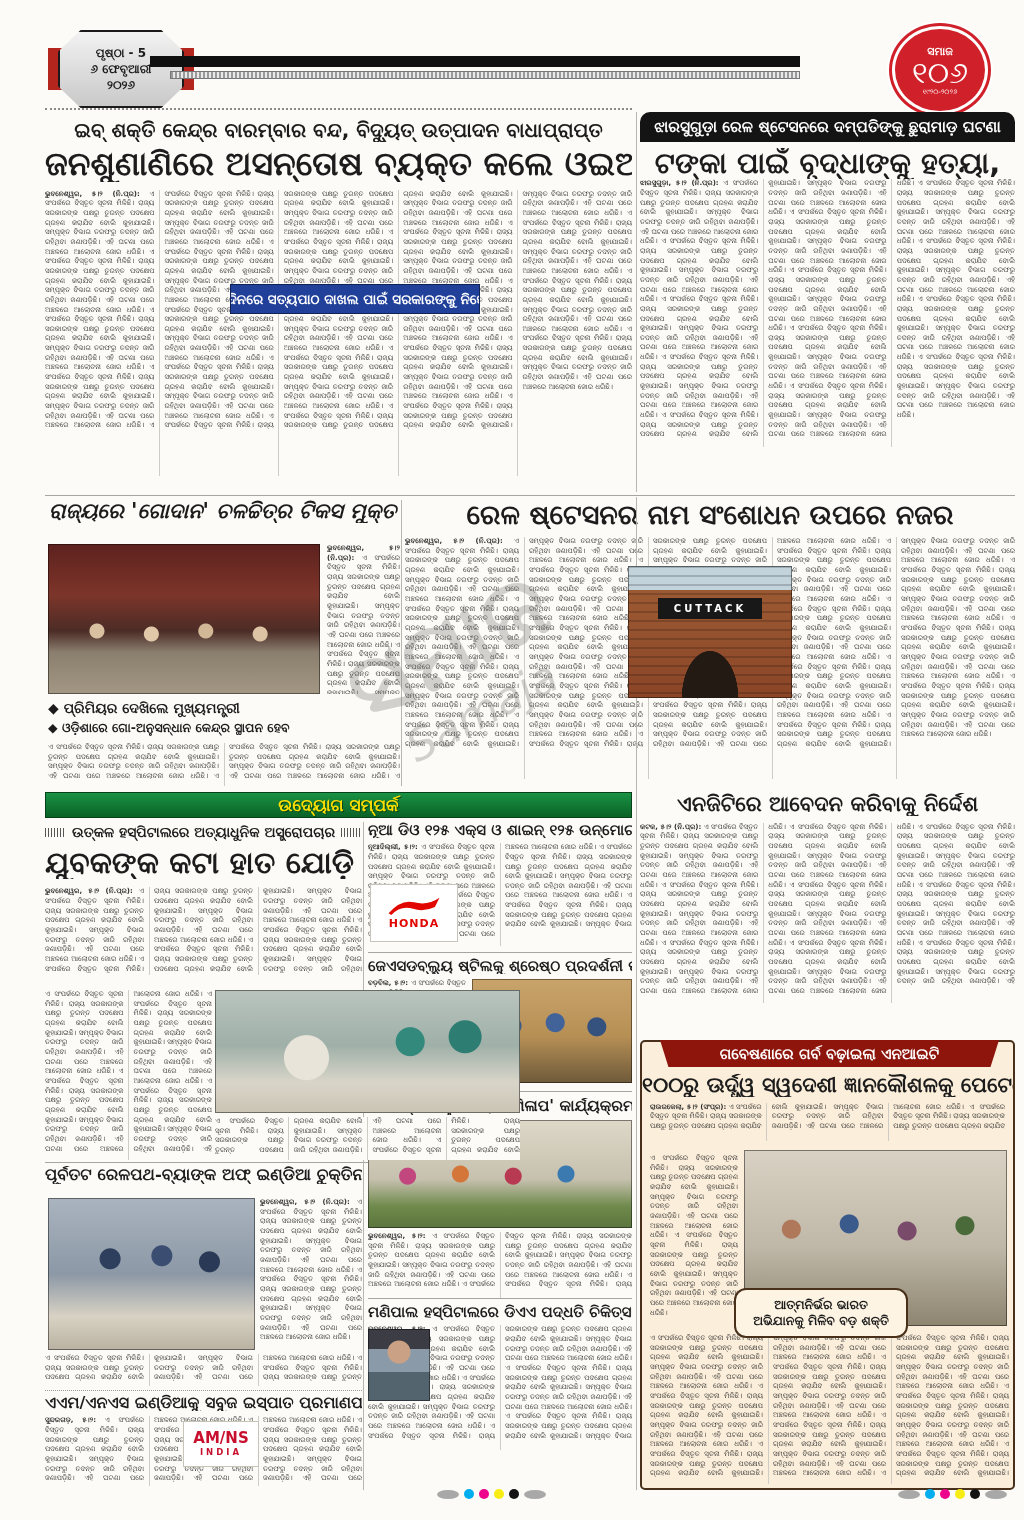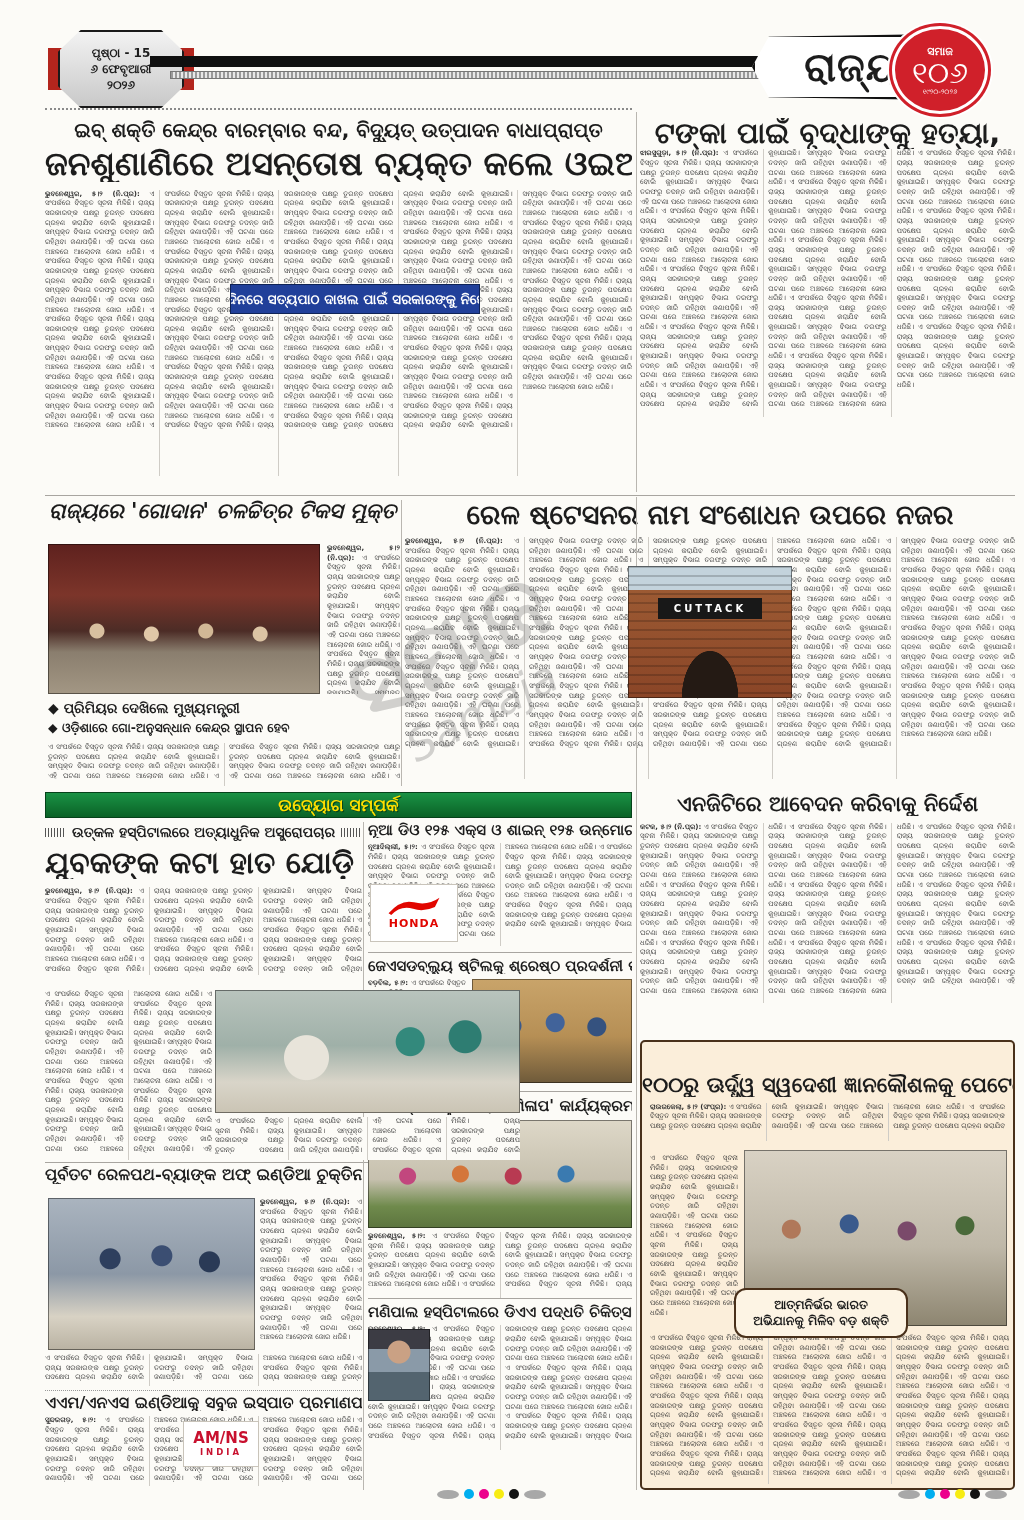--- a/index.html
+++ b/index.html
@@ -128,46 +128,44 @@
   .dot{width:10px;height:10px;border-radius:50%;}
   .dot-c{background:#00aeef;} .dot-m{background:#ec008c;} .dot-y{background:#f7ec13;} .dot-k{background:#141414;}
 </style>
 </head>
 <body>
 
 <div id="page">
 
   <div class="abs ribbon" style="left:48px;top:48px;width:146px;height:42px;"></div>
   <div class="abs page-badge">
-    <div>ପୃଷ୍ଠା - 15</div>
+    <div>ପୃଷ୍ଠା - 5</div>
     <div>୬ ଫେବୃଆରୀ</div>
     <div>୨୦୨୬</div>
   </div>
   <div class="abs hdr-bar-black"></div>
   <div class="abs hdr-bar-dot"></div>
-  <div class="abs section-banner">
-    <span>ରାଜ୍ୟ</span>
-  </div>
   <div class="abs seal">
     <div class="m1">ସମାଜ</div>
     <div class="m2">୧୦୬</div>
     <div class="m3">୧୯୨୦-୨୦୨୬</div>
   </div>
   <div class="abs hdr-rule"></div>
 
   <div class="abs" style="left:45px;top:112px;width:587px;height:381px;">
     <div class="kicker ctr nowrap" style="margin-top:6px;">ଇବ୍ ଶକ୍ତି କେନ୍ଦ୍ର ବାରମ୍ବାର ବନ୍ଦ, ବିଦ୍ୟୁତ୍ ଉତ୍ପାଦନ ବାଧାପ୍ରାପ୍ତ</div>
     <div class="headline ctr nowrap" style="font-size:33px;margin-top:4px;">ଜନଶୁଣାଣିରେ ଅସନ୍ତୋଷ ବ୍ୟକ୍ତ କଲେ ଓଇଆରସି ଅଧ୍ୟକ୍ଷ</div>
     <div class="body-txt cols5" style="margin-top:8px;height:286px;">
       <span class="dl">ଭୁବନେଶ୍ୱର, ୫।୨ (ନି.ପ୍ର): </span><span>ଏ ସଂପର୍କରେ ବିସ୍ତୃତ ସୂଚନା ମିଳିଛି। ରାଜ୍ୟ ସରକାରଙ୍କ ପକ୍ଷରୁ ତୁରନ୍ତ ପଦକ୍ଷେପ ଗ୍ରହଣ କରାଯିବ ବୋଲି କୁହାଯାଇଛି। ସମ୍ପୃକ୍ତ ବିଭାଗ ତରଫରୁ ତଦନ୍ତ ଜାରି ରହିଥିବା ଜଣାପଡ଼ିଛି। ଏହି ଘଟଣା ପରେ ଅଞ୍ଚଳରେ ଆଲୋଚନା ଜୋର ଧରିଛି। ଏ ସଂପର୍କରେ ବିସ୍ତୃତ ସୂଚନା ମିଳିଛି। ରାଜ୍ୟ ସରକାରଙ୍କ ପକ୍ଷରୁ ତୁରନ୍ତ ପଦକ୍ଷେପ ଗ୍ରହଣ କରାଯିବ ବୋଲି କୁହାଯାଇଛି। ସମ୍ପୃକ୍ତ ବିଭାଗ ତରଫରୁ ତଦନ୍ତ ଜାରି ରହିଥିବା ଜଣାପଡ଼ିଛି। ଏହି ଘଟଣା ପରେ ଅଞ୍ଚଳରେ ଆଲୋଚନା ଜୋର ଧରିଛି। ଏ ସଂପର୍କରେ ବିସ୍ତୃତ ସୂଚନା ମିଳିଛି। ରାଜ୍ୟ ସରକାରଙ୍କ ପକ୍ଷରୁ ତୁରନ୍ତ ପଦକ୍ଷେପ ଗ୍ରହଣ କରାଯିବ ବୋଲି କୁହାଯାଇଛି। ସମ୍ପୃକ୍ତ ବିଭାଗ ତରଫରୁ ତଦନ୍ତ ଜାରି ରହିଥିବା ଜଣାପଡ଼ିଛି। ଏହି ଘଟଣା ପରେ ଅଞ୍ଚଳରେ ଆଲୋଚନା ଜୋର ଧରିଛି। ଏ ସଂପର୍କରେ ବିସ୍ତୃତ ସୂଚନା ମିଳିଛି। ରାଜ୍ୟ ସରକାରଙ୍କ ପକ୍ଷରୁ ତୁରନ୍ତ ପଦକ୍ଷେପ ଗ୍ରହଣ କରାଯିବ ବୋଲି କୁହାଯାଇଛି। ସମ୍ପୃକ୍ତ ବିଭାଗ ତରଫରୁ ତଦନ୍ତ ଜାରି ରହିଥିବା ଜଣାପଡ଼ିଛି। ଏହି ଘଟଣା ପରେ ଅଞ୍ଚଳରେ ଆଲୋଚନା ଜୋର ଧରିଛି। ଏ ସଂପର୍କରେ ବିସ୍ତୃତ ସୂଚନା ମିଳିଛି। ରାଜ୍ୟ ସରକାରଙ୍କ ପକ୍ଷରୁ ତୁରନ୍ତ ପଦକ୍ଷେପ ଗ୍ରହଣ କରାଯିବ ବୋଲି କୁହାଯାଇଛି। ସମ୍ପୃକ୍ତ ବିଭାଗ ତରଫରୁ ତଦନ୍ତ ଜାରି ରହିଥିବା ଜଣାପଡ଼ିଛି। ଏହି ଘଟଣା ପରେ ଅଞ୍ଚଳରେ ଆଲୋଚନା ଜୋର ଧରିଛି। ଏ ସଂପର୍କରେ ବିସ୍ତୃତ ସୂଚନା ମିଳିଛି। ରାଜ୍ୟ ସରକାରଙ୍କ ପକ୍ଷରୁ ତୁରନ୍ତ ପଦକ୍ଷେପ ଗ୍ରହଣ କରାଯିବ ବୋଲି କୁହାଯାଇଛି। ସମ୍ପୃକ୍ତ ବିଭାଗ ତରଫରୁ ତଦନ୍ତ ଜାରି ରହିଥିବା ଜଣାପଡ଼ିଛି। ଏହି ଘଟଣା ପରେ ଅଞ୍ଚଳରେ ଆଲୋଚନା ଜୋର ଧରିଛି। ଏ ସଂପର୍କରେ ବିସ୍ତୃତ ସୂଚନା ମିଳିଛି। ରାଜ୍ୟ ସରକାରଙ୍କ ପକ୍ଷରୁ ତୁରନ୍ତ ପଦକ୍ଷେପ ଗ୍ରହଣ କରାଯିବ ବୋଲି କୁହାଯାଇଛି। ସମ୍ପୃକ୍ତ ବିଭାଗ ତରଫରୁ ତଦନ୍ତ ଜାରି ରହିଥିବା ଜଣାପଡ଼ିଛି। ଏହି ଘଟଣା ପରେ ଅଞ୍ଚଳରେ ଆଲୋଚନା ଜୋର ଧରିଛି। ଏ ସଂପର୍କରେ ବିସ୍ତୃତ ସୂଚନା ମିଳିଛି। ରାଜ୍ୟ ସରକାରଙ୍କ ପକ୍ଷରୁ ତୁରନ୍ତ ପଦକ୍ଷେପ ଗ୍ରହଣ କରାଯିବ ବୋଲି କୁହାଯାଇଛି। ସମ୍ପୃକ୍ତ ବିଭାଗ ତରଫରୁ ତଦନ୍ତ ଜାରି ରହିଥିବା ଜଣାପଡ଼ିଛି। ଏହି ଘଟଣା ପରେ ଅଞ୍ଚଳରେ ଆଲୋଚନା ଜୋର ଧରିଛି। ଏ ସଂପର୍କରେ ବିସ୍ତୃତ ସୂଚନା ମିଳିଛି। ରାଜ୍ୟ ସରକାରଙ୍କ ପକ୍ଷରୁ ତୁରନ୍ତ ପଦକ୍ଷେପ ଗ୍ରହଣ କରାଯିବ ବୋଲି କୁହାଯାଇଛି। ସମ୍ପୃକ୍ତ ବିଭାଗ ତରଫରୁ ତଦନ୍ତ ଜାରି ରହିଥିବା ଜଣାପଡ଼ିଛି। ଏହି ଘଟଣା ପରେ ଅଞ୍ଚଳରେ ଆଲୋଚନା ଜୋର ଧରିଛି। ଏ ସଂପର୍କରେ ବିସ୍ତୃତ ସୂଚନା ମିଳିଛି। ରାଜ୍ୟ ସରକାରଙ୍କ ପକ୍ଷରୁ ତୁରନ୍ତ ପଦକ୍ଷେପ ଗ୍ରହଣ କରାଯିବ ବୋଲି କୁହାଯାଇଛି। ସମ୍ପୃକ୍ତ ବିଭାଗ ତରଫରୁ ତଦନ୍ତ ଜାରି ରହିଥିବା ଜଣାପଡ଼ିଛି। ଏହି ଘଟଣା ପରେ ଅଞ୍ଚଳରେ ଆଲୋଚନା ଜୋର ଧରିଛି। ଏ ସଂପର୍କରେ ବିସ୍ତୃତ ସୂଚନା ମିଳିଛି। ରାଜ୍ୟ ସରକାରଙ୍କ ପକ୍ଷରୁ ତୁରନ୍ତ ପଦକ୍ଷେପ ଗ୍ରହଣ କରାଯିବ ବୋଲି କୁହାଯାଇଛି। ସମ୍ପୃକ୍ତ ବିଭାଗ ତରଫରୁ ତଦନ୍ତ ଜାରି ରହିଥିବା ଜଣାପଡ଼ିଛି। ଏହି ଘଟଣା ପରେ ଅଞ୍ଚଳରେ ଆଲୋଚନା ଜୋର ଧରିଛି। ଏ ସଂପର୍କରେ ବିସ୍ତୃତ ସୂଚନା ମିଳିଛି। ରାଜ୍ୟ ସରକାରଙ୍କ ପକ୍ଷରୁ ତୁରନ୍ତ ପଦକ୍ଷେପ ଗ୍ରହଣ କରାଯିବ ବୋଲି କୁହାଯାଇଛି। ସମ୍ପୃକ୍ତ ବିଭାଗ ତରଫରୁ ତଦନ୍ତ ଜାରି ରହିଥିବା ଜଣାପଡ଼ିଛି। ଏହି ଘଟଣା ପରେ ଅଞ୍ଚଳରେ ଆଲୋଚନା ଜୋର ଧରିଛି। ଏ ସଂପର୍କରେ ବିସ୍ତୃତ ସୂଚନା ମିଳିଛି। ରାଜ୍ୟ ସରକାରଙ୍କ ପକ୍ଷରୁ ତୁରନ୍ତ ପଦକ୍ଷେପ ଗ୍ରହଣ କରାଯିବ ବୋଲି କୁହାଯାଇଛି। ସମ୍ପୃକ୍ତ ବିଭାଗ ତରଫରୁ ତଦନ୍ତ ଜାରି ରହିଥିବା ଜଣାପଡ଼ିଛି। ଏହି ଘଟଣା ପରେ ଅଞ୍ଚଳରେ ଆଲୋଚନା ଜୋର ଧରିଛି। ଏ ସଂପର୍କରେ ବିସ୍ତୃତ ସୂଚନା ମିଳିଛି। ରାଜ୍ୟ ସରକାରଙ୍କ ପକ୍ଷରୁ ତୁରନ୍ତ ପଦକ୍ଷେପ ଗ୍ରହଣ କରାଯିବ ବୋଲି କୁହାଯାଇଛି। ସମ୍ପୃକ୍ତ ବିଭାଗ ତରଫରୁ ତଦନ୍ତ ଜାରି ରହିଥିବା ଜଣାପଡ଼ିଛି। ଏହି ଘଟଣା ପରେ ଅଞ୍ଚଳରେ ଆଲୋଚନା ଜୋର ଧରିଛି। ଏ ସଂପର୍କରେ ବିସ୍ତୃତ ସୂଚନା ମିଳିଛି। ରାଜ୍ୟ ସରକାରଙ୍କ ପକ୍ଷରୁ ତୁରନ୍ତ ପଦକ୍ଷେପ ଗ୍ରହଣ କରାଯିବ ବୋଲି କୁହାଯାଇଛି। ସମ୍ପୃକ୍ତ ବିଭାଗ ତରଫରୁ ତଦନ୍ତ ଜାରି ରହିଥିବା ଜଣାପଡ଼ିଛି। ଏହି ଘଟଣା ପରେ ଅଞ୍ଚଳରେ ଆଲୋଚନା ଜୋର ଧରିଛି। ଏ ସଂପର୍କରେ ବିସ୍ତୃତ ସୂଚନା ମିଳିଛି। ରାଜ୍ୟ ସରକାରଙ୍କ ପକ୍ଷରୁ ତୁରନ୍ତ ପଦକ୍ଷେପ ଗ୍ରହଣ କରାଯିବ ବୋଲି କୁହାଯାଇଛି। ସମ୍ପୃକ୍ତ ବିଭାଗ ତରଫରୁ ତଦନ୍ତ ଜାରି ରହିଥିବା ଜଣାପଡ଼ିଛି। ଏହି ଘଟଣା ପରେ ଅଞ୍ଚଳରେ ଆଲୋଚନା ଜୋର ଧରିଛି। ଏ ସଂପର୍କରେ ବିସ୍ତୃତ ସୂଚନା ମିଳିଛି। ରାଜ୍ୟ ସରକାରଙ୍କ ପକ୍ଷରୁ ତୁରନ୍ତ ପଦକ୍ଷେପ ଗ୍ରହଣ କରାଯିବ ବୋଲି କୁହାଯାଇଛି। ସମ୍ପୃକ୍ତ ବିଭାଗ ତରଫରୁ ତଦନ୍ତ ଜାରି ରହିଥିବା ଜଣାପଡ଼ିଛି। ଏହି ଘଟଣା ପରେ ଅଞ୍ଚଳରେ ଆଲୋଚନା ଜୋର ଧରିଛି। ଏ ସଂପର୍କରେ ବିସ୍ତୃତ ସୂଚନା ମିଳିଛି। ରାଜ୍ୟ ସରକାରଙ୍କ ପକ୍ଷରୁ ତୁରନ୍ତ ପଦକ୍ଷେପ ଗ୍ରହଣ କରାଯିବ ବୋଲି କୁହାଯାଇଛି। ସମ୍ପୃକ୍ତ ବିଭାଗ ତରଫରୁ ତଦନ୍ତ ଜାରି ରହିଥିବା ଜଣାପଡ଼ିଛି। ଏହି ଘଟଣା ପରେ ଅଞ୍ଚଳରେ ଆଲୋଚନା ଜୋର ଧରିଛି। ଏ ସଂପର୍କରେ ବିସ୍ତୃତ ସୂଚନା ମିଳିଛି। ରାଜ୍ୟ ସରକାରଙ୍କ ପକ୍ଷରୁ ତୁରନ୍ତ ପଦକ୍ଷେପ ଗ୍ରହଣ କରାଯିବ ବୋଲି କୁହାଯାଇଛି। ସମ୍ପୃକ୍ତ ବିଭାଗ ତରଫରୁ ତଦନ୍ତ ଜାରି ରହିଥିବା ଜଣାପଡ଼ିଛି। ଏହି ଘଟଣା ପରେ ଅଞ୍ଚଳରେ ଆଲୋଚନା ଜୋର ଧରିଛି। ଏ ସଂପର୍କରେ ବିସ୍ତୃତ ସୂଚନା ମିଳିଛି। ରାଜ୍ୟ ସରକାରଙ୍କ ପକ୍ଷରୁ ତୁରନ୍ତ ପଦକ୍ଷେପ ଗ୍ରହଣ କରାଯିବ ବୋଲି କୁହାଯାଇଛି। ସମ୍ପୃକ୍ତ ବିଭାଗ ତରଫରୁ ତଦନ୍ତ ଜାରି ରହିଥିବା ଜଣାପଡ଼ିଛି। ଏହି ଘଟଣା ପରେ ଅଞ୍ଚଳରେ ଆଲୋଚନା ଜୋର ଧରିଛି। </span>
     </div>
     <div class="abs blue-box nowrap" style="left:185px;top:172px;width:250px;height:30px;">୭ ଦିନରେ ସତ୍ୟପାଠ ଦାଖଲ ପାଇଁ ସରକାରଙ୍କୁ ନିର୍ଦ୍ଦେଶ</div>
   </div>
 
   <div class="abs" style="left:640px;top:112px;width:375px;height:381px;">
+    <div class="black-banner nowrap" style="height:30px;">ଝାରସୁଗୁଡ଼ା ରେଳ ଷ୍ଟେସନରେ ଦମ୍ପତିଙ୍କୁ ଛୁରାମାଡ଼ ଘଟଣା</div>
     <div class="headline ctr nowrap" style="font-size:29px;margin-top:6px;">ଟଙ୍କା ପାଇଁ ବୃଦ୍ଧାଙ୍କୁ ହତ୍ୟା,</div>
     <div class="body-txt cols3" style="height:268px;">
       <span class="dl">ଝାରସୁଗୁଡ଼ା, ୫।୨ (ନି.ପ୍ର): </span><span>ଏ ସଂପର୍କରେ ବିସ୍ତୃତ ସୂଚନା ମିଳିଛି। ରାଜ୍ୟ ସରକାରଙ୍କ ପକ୍ଷରୁ ତୁରନ୍ତ ପଦକ୍ଷେପ ଗ୍ରହଣ କରାଯିବ ବୋଲି କୁହାଯାଇଛି। ସମ୍ପୃକ୍ତ ବିଭାଗ ତରଫରୁ ତଦନ୍ତ ଜାରି ରହିଥିବା ଜଣାପଡ଼ିଛି। ଏହି ଘଟଣା ପରେ ଅଞ୍ଚଳରେ ଆଲୋଚନା ଜୋର ଧରିଛି। ଏ ସଂପର୍କରେ ବିସ୍ତୃତ ସୂଚନା ମିଳିଛି। ରାଜ୍ୟ ସରକାରଙ୍କ ପକ୍ଷରୁ ତୁରନ୍ତ ପଦକ୍ଷେପ ଗ୍ରହଣ କରାଯିବ ବୋଲି କୁହାଯାଇଛି। ସମ୍ପୃକ୍ତ ବିଭାଗ ତରଫରୁ ତଦନ୍ତ ଜାରି ରହିଥିବା ଜଣାପଡ଼ିଛି। ଏହି ଘଟଣା ପରେ ଅଞ୍ଚଳରେ ଆଲୋଚନା ଜୋର ଧରିଛି। ଏ ସଂପର୍କରେ ବିସ୍ତୃତ ସୂଚନା ମିଳିଛି। ରାଜ୍ୟ ସରକାରଙ୍କ ପକ୍ଷରୁ ତୁରନ୍ତ ପଦକ୍ଷେପ ଗ୍ରହଣ କରାଯିବ ବୋଲି କୁହାଯାଇଛି। ସମ୍ପୃକ୍ତ ବିଭାଗ ତରଫରୁ ତଦନ୍ତ ଜାରି ରହିଥିବା ଜଣାପଡ଼ିଛି। ଏହି ଘଟଣା ପରେ ଅଞ୍ଚଳରେ ଆଲୋଚନା ଜୋର ଧରିଛି। ଏ ସଂପର୍କରେ ବିସ୍ତୃତ ସୂଚନା ମିଳିଛି। ରାଜ୍ୟ ସରକାରଙ୍କ ପକ୍ଷରୁ ତୁରନ୍ତ ପଦକ୍ଷେପ ଗ୍ରହଣ କରାଯିବ ବୋଲି କୁହାଯାଇଛି। ସମ୍ପୃକ୍ତ ବିଭାଗ ତରଫରୁ ତଦନ୍ତ ଜାରି ରହିଥିବା ଜଣାପଡ଼ିଛି। ଏହି ଘଟଣା ପରେ ଅଞ୍ଚଳରେ ଆଲୋଚନା ଜୋର ଧରିଛି। ଏ ସଂପର୍କରେ ବିସ୍ତୃତ ସୂଚନା ମିଳିଛି। ରାଜ୍ୟ ସରକାରଙ୍କ ପକ୍ଷରୁ ତୁରନ୍ତ ପଦକ୍ଷେପ ଗ୍ରହଣ କରାଯିବ ବୋଲି କୁହାଯାଇଛି। ସମ୍ପୃକ୍ତ ବିଭାଗ ତରଫରୁ ତଦନ୍ତ ଜାରି ରହିଥିବା ଜଣାପଡ଼ିଛି। ଏହି ଘଟଣା ପରେ ଅଞ୍ଚଳରେ ଆଲୋଚନା ଜୋର ଧରିଛି। ଏ ସଂପର୍କରେ ବିସ୍ତୃତ ସୂଚନା ମିଳିଛି। ରାଜ୍ୟ ସରକାରଙ୍କ ପକ୍ଷରୁ ତୁରନ୍ତ ପଦକ୍ଷେପ ଗ୍ରହଣ କରାଯିବ ବୋଲି କୁହାଯାଇଛି। ସମ୍ପୃକ୍ତ ବିଭାଗ ତରଫରୁ ତଦନ୍ତ ଜାରି ରହିଥିବା ଜଣାପଡ଼ିଛି। ଏହି ଘଟଣା ପରେ ଅଞ୍ଚଳରେ ଆଲୋଚନା ଜୋର ଧରିଛି। ଏ ସଂପର୍କରେ ବିସ୍ତୃତ ସୂଚନା ମିଳିଛି। ରାଜ୍ୟ ସରକାରଙ୍କ ପକ୍ଷରୁ ତୁରନ୍ତ ପଦକ୍ଷେପ ଗ୍ରହଣ କରାଯିବ ବୋଲି କୁହାଯାଇଛି। ସମ୍ପୃକ୍ତ ବିଭାଗ ତରଫରୁ ତଦନ୍ତ ଜାରି ରହିଥିବା ଜଣାପଡ଼ିଛି। ଏହି ଘଟଣା ପରେ ଅଞ୍ଚଳରେ ଆଲୋଚନା ଜୋର ଧରିଛି। ଏ ସଂପର୍କରେ ବିସ୍ତୃତ ସୂଚନା ମିଳିଛି। ରାଜ୍ୟ ସରକାରଙ୍କ ପକ୍ଷରୁ ତୁରନ୍ତ ପଦକ୍ଷେପ ଗ୍ରହଣ କରାଯିବ ବୋଲି କୁହାଯାଇଛି। ସମ୍ପୃକ୍ତ ବିଭାଗ ତରଫରୁ ତଦନ୍ତ ଜାରି ରହିଥିବା ଜଣାପଡ଼ିଛି। ଏହି ଘଟଣା ପରେ ଅଞ୍ଚଳରେ ଆଲୋଚନା ଜୋର ଧରିଛି। ଏ ସଂପର୍କରେ ବିସ୍ତୃତ ସୂଚନା ମିଳିଛି। ରାଜ୍ୟ ସରକାରଙ୍କ ପକ୍ଷରୁ ତୁରନ୍ତ ପଦକ୍ଷେପ ଗ୍ରହଣ କରାଯିବ ବୋଲି କୁହାଯାଇଛି। ସମ୍ପୃକ୍ତ ବିଭାଗ ତରଫରୁ ତଦନ୍ତ ଜାରି ରହିଥିବା ଜଣାପଡ଼ିଛି। ଏହି ଘଟଣା ପରେ ଅଞ୍ଚଳରେ ଆଲୋଚନା ଜୋର ଧରିଛି। ଏ ସଂପର୍କରେ ବିସ୍ତୃତ ସୂଚନା ମିଳିଛି। ରାଜ୍ୟ ସରକାରଙ୍କ ପକ୍ଷରୁ ତୁରନ୍ତ ପଦକ୍ଷେପ ଗ୍ରହଣ କରାଯିବ ବୋଲି କୁହାଯାଇଛି। ସମ୍ପୃକ୍ତ ବିଭାଗ ତରଫରୁ ତଦନ୍ତ ଜାରି ରହିଥିବା ଜଣାପଡ଼ିଛି। ଏହି ଘଟଣା ପରେ ଅଞ୍ଚଳରେ ଆଲୋଚନା ଜୋର ଧରିଛି। ଏ ସଂପର୍କରେ ବିସ୍ତୃତ ସୂଚନା ମିଳିଛି। ରାଜ୍ୟ ସରକାରଙ୍କ ପକ୍ଷରୁ ତୁରନ୍ତ ପଦକ୍ଷେପ ଗ୍ରହଣ କରାଯିବ ବୋଲି କୁହାଯାଇଛି। ସମ୍ପୃକ୍ତ ବିଭାଗ ତରଫରୁ ତଦନ୍ତ ଜାରି ରହିଥିବା ଜଣାପଡ଼ିଛି। ଏହି ଘଟଣା ପରେ ଅଞ୍ଚଳରେ ଆଲୋଚନା ଜୋର ଧରିଛି। ଏ ସଂପର୍କରେ ବିସ୍ତୃତ ସୂଚନା ମିଳିଛି। ରାଜ୍ୟ ସରକାରଙ୍କ ପକ୍ଷରୁ ତୁରନ୍ତ ପଦକ୍ଷେପ ଗ୍ରହଣ କରାଯିବ ବୋଲି କୁହାଯାଇଛି। ସମ୍ପୃକ୍ତ ବିଭାଗ ତରଫରୁ ତଦନ୍ତ ଜାରି ରହିଥିବା ଜଣାପଡ଼ିଛି। ଏହି ଘଟଣା ପରେ ଅଞ୍ଚଳରେ ଆଲୋଚନା ଜୋର ଧରିଛି। ଏ ସଂପର୍କରେ ବିସ୍ତୃତ ସୂଚନା ମିଳିଛି। ରାଜ୍ୟ ସରକାରଙ୍କ ପକ୍ଷରୁ ତୁରନ୍ତ ପଦକ୍ଷେପ ଗ୍ରହଣ କରାଯିବ ବୋଲି କୁହାଯାଇଛି। ସମ୍ପୃକ୍ତ ବିଭାଗ ତରଫରୁ ତଦନ୍ତ ଜାରି ରହିଥିବା ଜଣାପଡ଼ିଛି। ଏହି ଘଟଣା ପରେ ଅଞ୍ଚଳରେ ଆଲୋଚନା ଜୋର ଧରିଛି। </span>
     </div>
   </div>
 
   <div class="abs vrule" style="left:636px;top:112px;height:380px;"></div>
   <div class="abs hline" style="left:45px;top:495px;width:970px;"></div>
 
   <div class="abs" style="left:45px;top:500px;width:355px;height:288px;">
@@ -293,20 +291,21 @@
   <div class="abs vrule" style="left:636px;top:497px;height:993px;"></div>
 
   <div class="abs" style="left:640px;top:793px;width:375px;height:242px;">
     <div class="headline ctr nowrap" style="font-size:21px;">ଏନଜିଟିରେ ଆବେଦନ କରିବାକୁ ନିର୍ଦ୍ଦେଶ</div>
     <div class="body-txt cols3" style="margin-top:7px;height:180px;">
       <span class="dl">କଟକ, ୫।୨ (ନି.ପ୍ର): </span><span>ଏ ସଂପର୍କରେ ବିସ୍ତୃତ ସୂଚନା ମିଳିଛି। ରାଜ୍ୟ ସରକାରଙ୍କ ପକ୍ଷରୁ ତୁରନ୍ତ ପଦକ୍ଷେପ ଗ୍ରହଣ କରାଯିବ ବୋଲି କୁହାଯାଇଛି। ସମ୍ପୃକ୍ତ ବିଭାଗ ତରଫରୁ ତଦନ୍ତ ଜାରି ରହିଥିବା ଜଣାପଡ଼ିଛି। ଏହି ଘଟଣା ପରେ ଅଞ୍ଚଳରେ ଆଲୋଚନା ଜୋର ଧରିଛି। ଏ ସଂପର୍କରେ ବିସ୍ତୃତ ସୂଚନା ମିଳିଛି। ରାଜ୍ୟ ସରକାରଙ୍କ ପକ୍ଷରୁ ତୁରନ୍ତ ପଦକ୍ଷେପ ଗ୍ରହଣ କରାଯିବ ବୋଲି କୁହାଯାଇଛି। ସମ୍ପୃକ୍ତ ବିଭାଗ ତରଫରୁ ତଦନ୍ତ ଜାରି ରହିଥିବା ଜଣାପଡ଼ିଛି। ଏହି ଘଟଣା ପରେ ଅଞ୍ଚଳରେ ଆଲୋଚନା ଜୋର ଧରିଛି। ଏ ସଂପର୍କରେ ବିସ୍ତୃତ ସୂଚନା ମିଳିଛି। ରାଜ୍ୟ ସରକାରଙ୍କ ପକ୍ଷରୁ ତୁରନ୍ତ ପଦକ୍ଷେପ ଗ୍ରହଣ କରାଯିବ ବୋଲି କୁହାଯାଇଛି। ସମ୍ପୃକ୍ତ ବିଭାଗ ତରଫରୁ ତଦନ୍ତ ଜାରି ରହିଥିବା ଜଣାପଡ଼ିଛି। ଏହି ଘଟଣା ପରେ ଅଞ୍ଚଳରେ ଆଲୋଚନା ଜୋର ଧରିଛି। ଏ ସଂପର୍କରେ ବିସ୍ତୃତ ସୂଚନା ମିଳିଛି। ରାଜ୍ୟ ସରକାରଙ୍କ ପକ୍ଷରୁ ତୁରନ୍ତ ପଦକ୍ଷେପ ଗ୍ରହଣ କରାଯିବ ବୋଲି କୁହାଯାଇଛି। ସମ୍ପୃକ୍ତ ବିଭାଗ ତରଫରୁ ତଦନ୍ତ ଜାରି ରହିଥିବା ଜଣାପଡ଼ିଛି। ଏହି ଘଟଣା ପରେ ଅଞ୍ଚଳରେ ଆଲୋଚନା ଜୋର ଧରିଛି। ଏ ସଂପର୍କରେ ବିସ୍ତୃତ ସୂଚନା ମିଳିଛି। ରାଜ୍ୟ ସରକାରଙ୍କ ପକ୍ଷରୁ ତୁରନ୍ତ ପଦକ୍ଷେପ ଗ୍ରହଣ କରାଯିବ ବୋଲି କୁହାଯାଇଛି। ସମ୍ପୃକ୍ତ ବିଭାଗ ତରଫରୁ ତଦନ୍ତ ଜାରି ରହିଥିବା ଜଣାପଡ଼ିଛି। ଏହି ଘଟଣା ପରେ ଅଞ୍ଚଳରେ ଆଲୋଚନା ଜୋର ଧରିଛି। ଏ ସଂପର୍କରେ ବିସ୍ତୃତ ସୂଚନା ମିଳିଛି। ରାଜ୍ୟ ସରକାରଙ୍କ ପକ୍ଷରୁ ତୁରନ୍ତ ପଦକ୍ଷେପ ଗ୍ରହଣ କରାଯିବ ବୋଲି କୁହାଯାଇଛି। ସମ୍ପୃକ୍ତ ବିଭାଗ ତରଫରୁ ତଦନ୍ତ ଜାରି ରହିଥିବା ଜଣାପଡ଼ିଛି। ଏହି ଘଟଣା ପରେ ଅଞ୍ଚଳରେ ଆଲୋଚନା ଜୋର ଧରିଛି। ଏ ସଂପର୍କରେ ବିସ୍ତୃତ ସୂଚନା ମିଳିଛି। ରାଜ୍ୟ ସରକାରଙ୍କ ପକ୍ଷରୁ ତୁରନ୍ତ ପଦକ୍ଷେପ ଗ୍ରହଣ କରାଯିବ ବୋଲି କୁହାଯାଇଛି। ସମ୍ପୃକ୍ତ ବିଭାଗ ତରଫରୁ ତଦନ୍ତ ଜାରି ରହିଥିବା ଜଣାପଡ଼ିଛି। ଏହି ଘଟଣା ପରେ ଅଞ୍ଚଳରେ ଆଲୋଚନା ଜୋର ଧରିଛି। ଏ ସଂପର୍କରେ ବିସ୍ତୃତ ସୂଚନା ମିଳିଛି। ରାଜ୍ୟ ସରକାରଙ୍କ ପକ୍ଷରୁ ତୁରନ୍ତ ପଦକ୍ଷେପ ଗ୍ରହଣ କରାଯିବ ବୋଲି କୁହାଯାଇଛି। ସମ୍ପୃକ୍ତ ବିଭାଗ ତରଫରୁ ତଦନ୍ତ ଜାରି ରହିଥିବା ଜଣାପଡ଼ିଛି। ଏହି ଘଟଣା ପରେ ଅଞ୍ଚଳରେ ଆଲୋଚନା ଜୋର ଧରିଛି। ଏ ସଂପର୍କରେ ବିସ୍ତୃତ ସୂଚନା ମିଳିଛି। ରାଜ୍ୟ ସରକାରଙ୍କ ପକ୍ଷରୁ ତୁରନ୍ତ ପଦକ୍ଷେପ ଗ୍ରହଣ କରାଯିବ ବୋଲି କୁହାଯାଇଛି। ସମ୍ପୃକ୍ତ ବିଭାଗ ତରଫରୁ ତଦନ୍ତ ଜାରି ରହିଥିବା ଜଣାପଡ଼ିଛି। ଏହି ଘଟଣା ପରେ ଅଞ୍ଚଳରେ ଆଲୋଚନା ଜୋର ଧରିଛି। </span>
     </div>
   </div>
 
   <div class="abs nit-box" style="left:640px;top:1040px;width:375px;height:450px;">
+    <div class="abs maroon-banner nowrap" style="left:18px;top:-2px;width:339px;height:27px;">ଗବେଷଣାରେ ଗର୍ବ ବଢ଼ାଇଲା ଏନଆଇଟି</div>
     <div class="headline ctr nowrap" style="font-size:21px;margin-top:32px;">୧୦୦ରୁ ଊର୍ଦ୍ଧ୍ୱ ସ୍ୱଦେଶୀ ଜ୍ଞାନକୌଶଳକୁ ପେଟେଣ୍ଟ</div>
     <div class="body-txt cols3" style="margin:6px 8px 0;height:38px;">
       <span class="dl">ରାଉରକେଲା, ୫।୨ (ସଂପ୍ର): </span><span>ଏ ସଂପର୍କରେ ବିସ୍ତୃତ ସୂଚନା ମିଳିଛି। ରାଜ୍ୟ ସରକାରଙ୍କ ପକ୍ଷରୁ ତୁରନ୍ତ ପଦକ୍ଷେପ ଗ୍ରହଣ କରାଯିବ ବୋଲି କୁହାଯାଇଛି। ସମ୍ପୃକ୍ତ ବିଭାଗ ତରଫରୁ ତଦନ୍ତ ଜାରି ରହିଥିବା ଜଣାପଡ଼ିଛି। ଏହି ଘଟଣା ପରେ ଅଞ୍ଚଳରେ ଆଲୋଚନା ଜୋର ଧରିଛି। ଏ ସଂପର୍କରେ ବିସ୍ତୃତ ସୂଚନା ମିଳିଛି। ରାଜ୍ୟ ସରକାରଙ୍କ ପକ୍ଷରୁ ତୁରନ୍ତ ପଦକ୍ଷେପ ଗ୍ରହଣ କରାଯିବ ବୋଲି କୁହାଯାଇଛି। ସମ୍ପୃକ୍ତ ବିଭାଗ ତରଫରୁ ତଦନ୍ତ ଜାରି ରହିଥିବା ଜଣାପଡ଼ିଛି। ଏହି ଘଟଣା ପରେ ଅଞ୍ଚଳରେ ଆଲୋଚନା ଜୋର ଧରିଛି। </span>
     </div>
     <div class="abs body-txt" style="left:8px;top:112px;width:88px;height:170px;">
       <span>ଏ ସଂପର୍କରେ ବିସ୍ତୃତ ସୂଚନା ମିଳିଛି। ରାଜ୍ୟ ସରକାରଙ୍କ ପକ୍ଷରୁ ତୁରନ୍ତ ପଦକ୍ଷେପ ଗ୍ରହଣ କରାଯିବ ବୋଲି କୁହାଯାଇଛି। ସମ୍ପୃକ୍ତ ବିଭାଗ ତରଫରୁ ତଦନ୍ତ ଜାରି ରହିଥିବା ଜଣାପଡ଼ିଛି। ଏହି ଘଟଣା ପରେ ଅଞ୍ଚଳରେ ଆଲୋଚନା ଜୋର ଧରିଛି। ଏ ସଂପର୍କରେ ବିସ୍ତୃତ ସୂଚନା ମିଳିଛି। ରାଜ୍ୟ ସରକାରଙ୍କ ପକ୍ଷରୁ ତୁରନ୍ତ ପଦକ୍ଷେପ ଗ୍ରହଣ କରାଯିବ ବୋଲି କୁହାଯାଇଛି। ସମ୍ପୃକ୍ତ ବିଭାଗ ତରଫରୁ ତଦନ୍ତ ଜାରି ରହିଥିବା ଜଣାପଡ଼ିଛି। ଏହି ଘଟଣା ପରେ ଅଞ୍ଚଳରେ ଆଲୋଚନା ଜୋର ଧରିଛି। </span>
     </div>
     <div class="abs photo ph-nit" style="left:102px;top:108px;width:263px;height:176px;"></div>
     <div class="abs body-txt cols3" style="left:8px;top:292px;width:359px;height:150px;">
       <span>ଏ ସଂପର୍କରେ ବିସ୍ତୃତ ସୂଚନା ମିଳିଛି। ରାଜ୍ୟ ସରକାରଙ୍କ ପକ୍ଷରୁ ତୁରନ୍ତ ପଦକ୍ଷେପ ଗ୍ରହଣ କରାଯିବ ବୋଲି କୁହାଯାଇଛି। ସମ୍ପୃକ୍ତ ବିଭାଗ ତରଫରୁ ତଦନ୍ତ ଜାରି ରହିଥିବା ଜଣାପଡ଼ିଛି। ଏହି ଘଟଣା ପରେ ଅଞ୍ଚଳରେ ଆଲୋଚନା ଜୋର ଧରିଛି। ଏ ସଂପର୍କରେ ବିସ୍ତୃତ ସୂଚନା ମିଳିଛି। ରାଜ୍ୟ ସରକାରଙ୍କ ପକ୍ଷରୁ ତୁରନ୍ତ ପଦକ୍ଷେପ ଗ୍ରହଣ କରାଯିବ ବୋଲି କୁହାଯାଇଛି। ସମ୍ପୃକ୍ତ ବିଭାଗ ତରଫରୁ ତଦନ୍ତ ଜାରି ରହିଥିବା ଜଣାପଡ଼ିଛି। ଏହି ଘଟଣା ପରେ ଅଞ୍ଚଳରେ ଆଲୋଚନା ଜୋର ଧରିଛି। ଏ ସଂପର୍କରେ ବିସ୍ତୃତ ସୂଚନା ମିଳିଛି। ରାଜ୍ୟ ସରକାରଙ୍କ ପକ୍ଷରୁ ତୁରନ୍ତ ପଦକ୍ଷେପ ଗ୍ରହଣ କରାଯିବ ବୋଲି କୁହାଯାଇଛି। ସମ୍ପୃକ୍ତ ବିଭାଗ ତରଫରୁ ତଦନ୍ତ ଜାରି ରହିଥିବା ଜଣାପଡ଼ିଛି। ଏହି ଘଟଣା ପରେ ଅଞ୍ଚଳରେ ଆଲୋଚନା ଜୋର ଧରିଛି। ଏ ସଂପର୍କରେ ବିସ୍ତୃତ ସୂଚନା ମିଳିଛି। ରାଜ୍ୟ ସରକାରଙ୍କ ପକ୍ଷରୁ ତୁରନ୍ତ ପଦକ୍ଷେପ ଗ୍ରହଣ କରାଯିବ ବୋଲି କୁହାଯାଇଛି। ସମ୍ପୃକ୍ତ ବିଭାଗ ତରଫରୁ ତଦନ୍ତ ଜାରି ରହିଥିବା ଜଣାପଡ଼ିଛି। ଏହି ଘଟଣା ପରେ ଅଞ୍ଚଳରେ ଆଲୋଚନା ଜୋର ଧରିଛି। ଏ ସଂପର୍କରେ ବିସ୍ତୃତ ସୂଚନା ମିଳିଛି। ରାଜ୍ୟ ସରକାରଙ୍କ ପକ୍ଷରୁ ତୁରନ୍ତ ପଦକ୍ଷେପ ଗ୍ରହଣ କରାଯିବ ବୋଲି କୁହାଯାଇଛି। ସମ୍ପୃକ୍ତ ବିଭାଗ ତରଫରୁ ତଦନ୍ତ ଜାରି ରହିଥିବା ଜଣାପଡ଼ିଛି। ଏହି ଘଟଣା ପରେ ଅଞ୍ଚଳରେ ଆଲୋଚନା ଜୋର ଧରିଛି। ଏ ସଂପର୍କରେ ବିସ୍ତୃତ ସୂଚନା ମିଳିଛି। ରାଜ୍ୟ ସରକାରଙ୍କ ପକ୍ଷରୁ ତୁରନ୍ତ ପଦକ୍ଷେପ ଗ୍ରହଣ କରାଯିବ ବୋଲି କୁହାଯାଇଛି। ସମ୍ପୃକ୍ତ ବିଭାଗ ତରଫରୁ ତଦନ୍ତ ଜାରି ରହିଥିବା ଜଣାପଡ଼ିଛି। ଏହି ଘଟଣା ପରେ ଅଞ୍ଚଳରେ ଆଲୋଚନା ଜୋର ଧରିଛି। ଏ ସଂପର୍କରେ ବିସ୍ତୃତ ସୂଚନା ମିଳିଛି। ରାଜ୍ୟ ସରକାରଙ୍କ ପକ୍ଷରୁ ତୁରନ୍ତ ପଦକ୍ଷେପ ଗ୍ରହଣ କରାଯିବ ବୋଲି କୁହାଯାଇଛି। ସମ୍ପୃକ୍ତ ବିଭାଗ ତରଫରୁ ତଦନ୍ତ ଜାରି ରହିଥିବା ଜଣାପଡ଼ିଛି। ଏହି ଘଟଣା ପରେ ଅଞ୍ଚଳରେ ଆଲୋଚନା ଜୋର ଧରିଛି। ଏ ସଂପର୍କରେ ବିସ୍ତୃତ ସୂଚନା ମିଳିଛି। ରାଜ୍ୟ ସରକାରଙ୍କ ପକ୍ଷରୁ ତୁରନ୍ତ ପଦକ୍ଷେପ ଗ୍ରହଣ କରାଯିବ ବୋଲି କୁହାଯାଇଛି। ସମ୍ପୃକ୍ତ ବିଭାଗ ତରଫରୁ ତଦନ୍ତ ଜାରି ରହିଥିବା ଜଣାପଡ଼ିଛି। ଏହି ଘଟଣା ପରେ ଅଞ୍ଚଳରେ ଆଲୋଚନା ଜୋର ଧରିଛି। ଏ ସଂପର୍କରେ ବିସ୍ତୃତ ସୂଚନା ମିଳିଛି। ରାଜ୍ୟ ସରକାରଙ୍କ ପକ୍ଷରୁ ତୁରନ୍ତ ପଦକ୍ଷେପ ଗ୍ରହଣ କରାଯିବ ବୋଲି କୁହାଯାଇଛି। ସମ୍ପୃକ୍ତ ବିଭାଗ ତରଫରୁ ତଦନ୍ତ ଜାରି ରହିଥିବା ଜଣାପଡ଼ିଛି। ଏହି ଘଟଣା ପରେ ଅଞ୍ଚଳରେ ଆଲୋଚନା ଜୋର ଧରିଛି। ଏ ସଂପର୍କରେ ବିସ୍ତୃତ ସୂଚନା ମିଳିଛି। ରାଜ୍ୟ ସରକାରଙ୍କ ପକ୍ଷରୁ ତୁରନ୍ତ ପଦକ୍ଷେପ ଗ୍ରହଣ କରାଯିବ ବୋଲି କୁହାଯାଇଛି। ସମ୍ପୃକ୍ତ ବିଭାଗ ତରଫରୁ ତଦନ୍ତ ଜାରି ରହିଥିବା ଜଣାପଡ଼ିଛି। ଏହି ଘଟଣା ପରେ ଅଞ୍ଚଳରେ ଆଲୋଚନା ଜୋର ଧରିଛି। </span>

